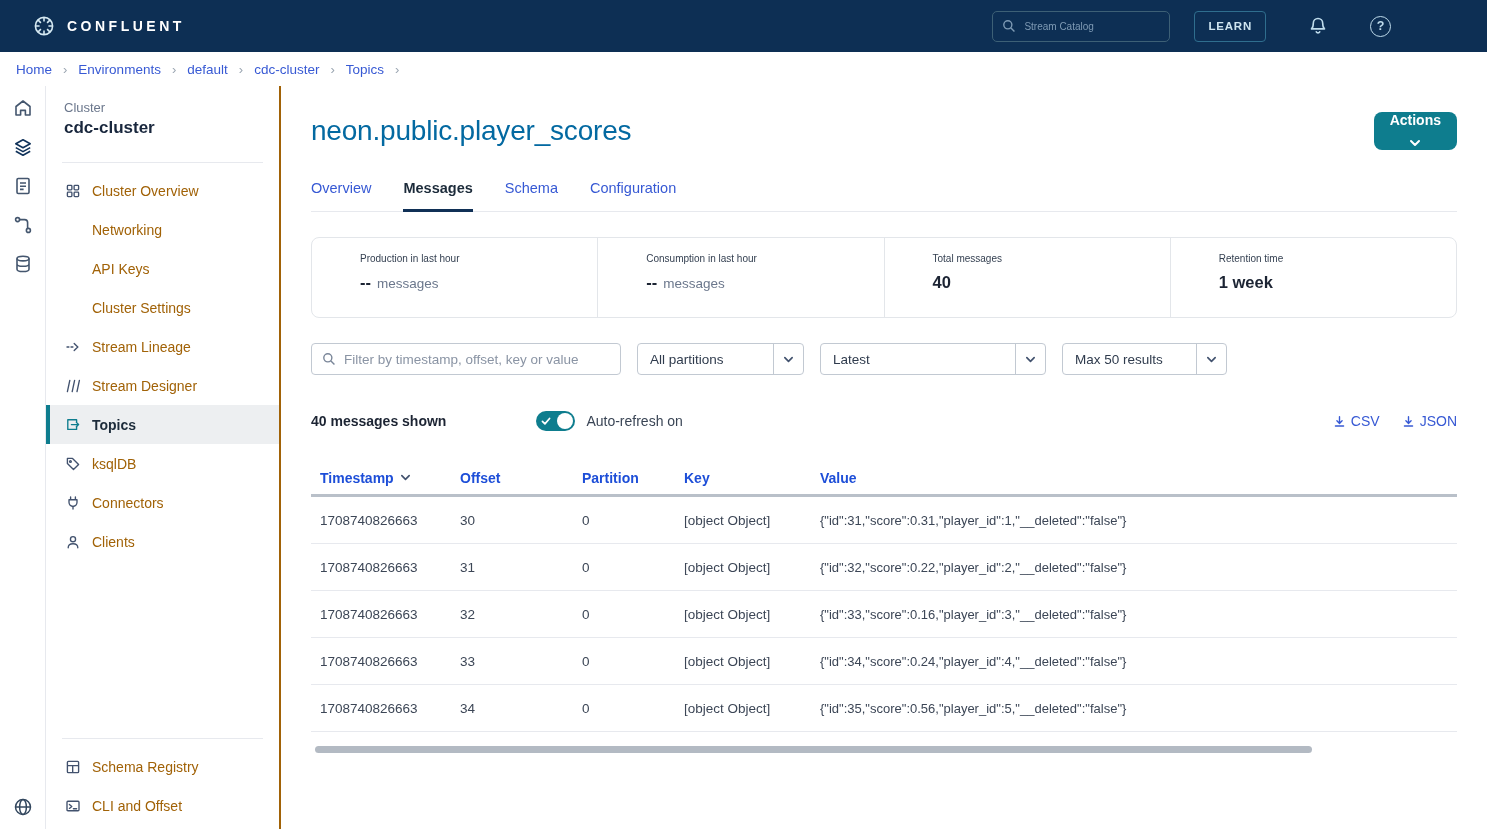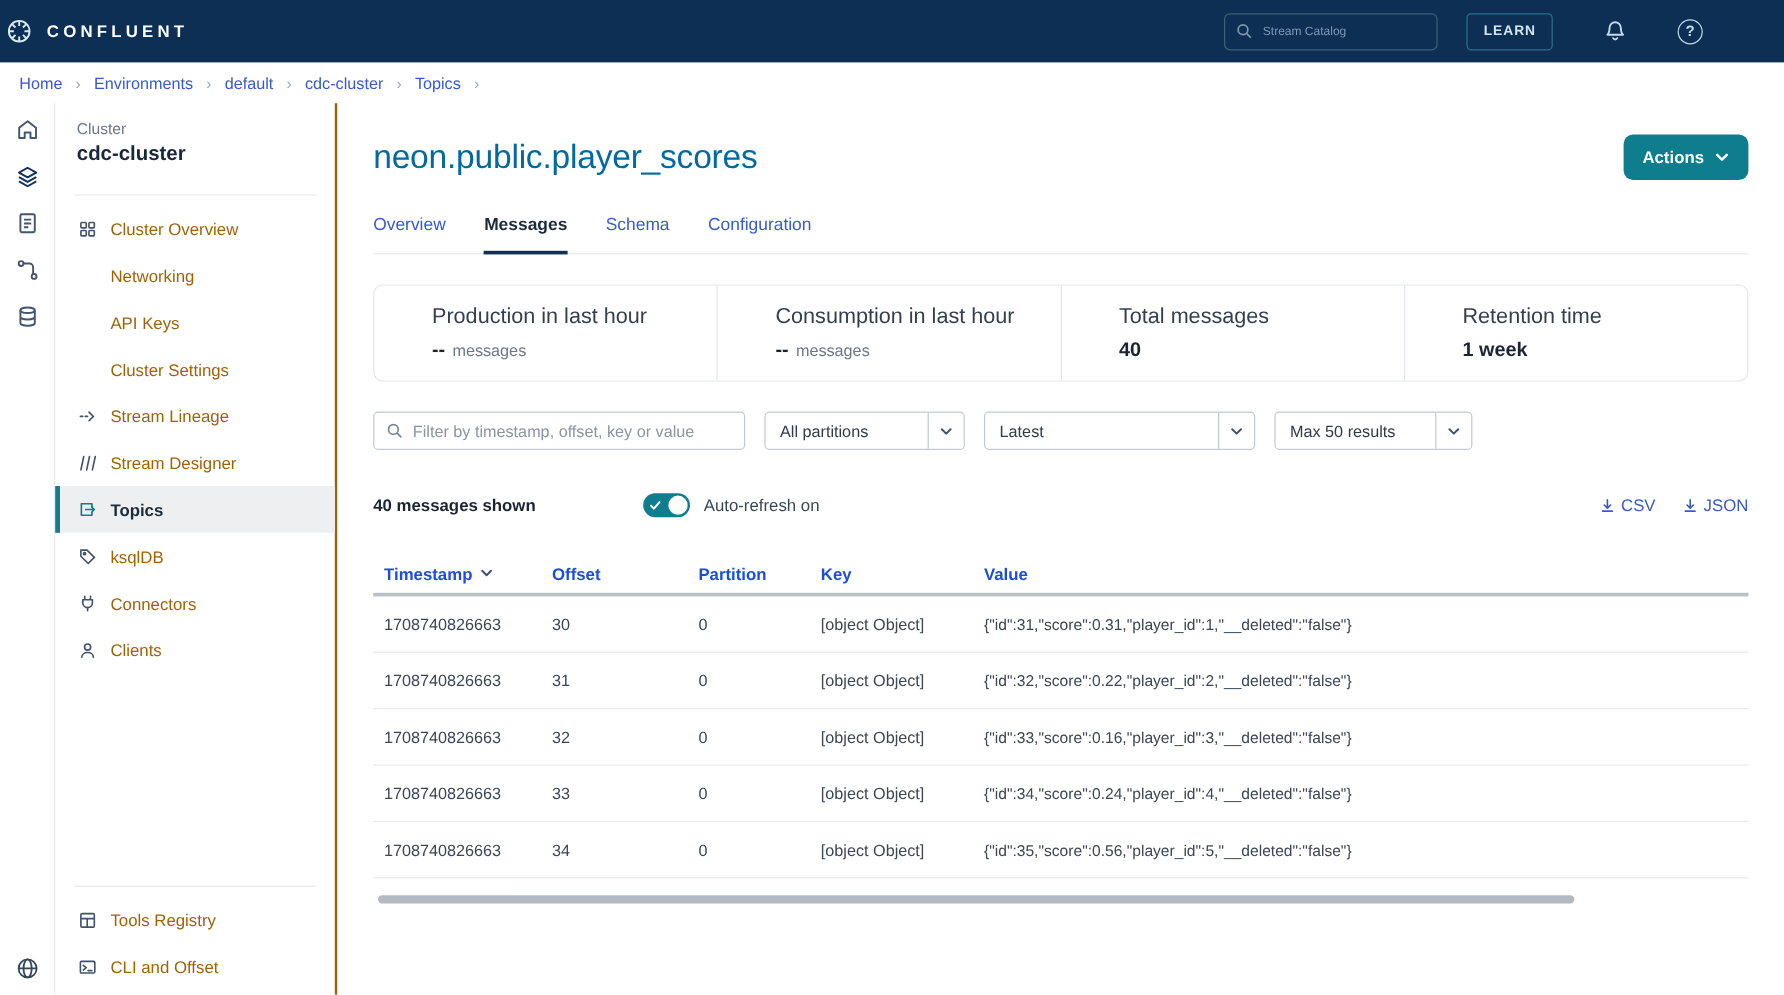--- a/index.html
+++ b/index.html
@@ -1,20 +1,20 @@
 <!DOCTYPE html>
 <html style="--navbar: #0d2f54; --teal: #0e7d8e; --link: #3759d4;"><head>
 <meta charset="utf-8">
 <style>
   * { margin:0; padding:0; box-sizing:border-box; }
   html,body { width:1487px; height:829px; overflow:hidden; background:#fff;
     font-family:"Liberation Sans","DejaVu Sans",sans-serif; color:#3c4656; }
 
   
-  .topbar { height:52px; background:var(--navbar,#0d2f54); display:flex; align-items:center; padding:0 4px; }
+  .topbar { height:52px; background:var(--navbar,#0d2f54); display:flex; align-items:center; padding:0 32px; }
   .brand { display:flex; align-items:center; gap:11px; }
   .brand svg { display:block; }
   .brand-name { color:#fff; font-size:14px; font-weight:700; letter-spacing:3.5px; }
   .topbar-right { margin-left:auto; display:flex; align-items:center; }
   .nav-search { width:178px; height:31px; border:1px solid #3d6076; border-radius:5px;
     display:flex; align-items:center; padding:0 9px; gap:8px; }
   .nav-search svg { flex:none; }
   .nav-search input { background:transparent; border:none; outline:none; width:100%;
     color:#cfe0ec; font-size:10px; font-family:inherit; }
   .nav-search input::placeholder { color:#7e9ab4; }
@@ -56,30 +56,30 @@
     font-weight:700; color:#1c2b3a; }
   .menu-item.active .mi-icon { color:var(--teal,#0e7d8e); }
   .sidebar-bottom { margin-top:auto; padding-bottom:4px; }
 
   
   .main { flex:1; padding:0 30px; overflow:hidden; }
   .main-header { display:flex; align-items:center; justify-content:space-between; margin-top:26px; }
   .page-title { font-size:28px; font-weight:400; color:#0369a1; letter-spacing:-.2px; }
   .actions-btn { background:var(--teal,#0e7d8e); color:#fff; border:none; border-radius:8px;
     height:38px; padding:0 16px; font-size:14px; font-weight:700; display:flex; align-items:center;
-    gap:9px; cursor:pointer; font-family:inherit; }
+    gap:9px; cursor:pointer; font-family:inherit;flex-direction:column; }
 
   .tabs { margin-top:30px; display:flex; gap:32px; border-bottom:1px solid #e7e9ee; }
   .tab { padding-bottom:13px; font-size:14.5px; color:var(--link,#3759d4); cursor:pointer; }
   .tab.active { color:#1c2b3a; font-weight:700; border-bottom:3px solid #103056; margin-bottom:-1px; }
 
   .stats-card { margin-top:25px; border:1px solid #e3e6ea; border-radius:8px; display:flex; height:81px; }
   .stat { flex:1; padding:15px 0 0 48px; }
   .stat + .stat { border-left:1px solid #e3e6ea; }
-  .stat-label { font-size:18px; color:#333f50; font-weight:500; }
+  .stat-label { font-size:10px; color:#333f50; font-weight:500; }
   .stat-value-row { margin-top:9px; display:flex; align-items:baseline; gap:6px; }
   .stat-value { font-size:16.5px; font-weight:700; color:#1c2433; }
   .stat-suffix { font-size:13.5px; color:#6b778c; }
 
   .filters { margin-top:25px; display:flex; gap:16px; }
   .filter-search { width:310px; height:32px; border:1px solid #c2c9d2; border-radius:4px;
     display:flex; align-items:center; padding:0 10px; gap:8px; }
   .filter-search svg { color:#7a8699; flex:none; }
   .filter-search input { border:none; outline:none; width:100%; font-size:13.5px; font-family:inherit; color:#3c4656; }
   .filter-search input::placeholder { color:#8a94a4; }
@@ -287,21 +287,21 @@
 
     <div class="sidebar-bottom">
       <div class="side-divider"></div>
       <div class="menu-item">
         <span class="mi-icon">
           <svg width="16" height="16" viewBox="0 0 20 20" fill="none" stroke="currentColor" stroke-width="1.7">
             <rect x="3" y="3" width="14" height="14" rx="1.2"></rect>
               <path d="M3 8.2h14M9.6 8.2V17"></path>
           </svg>
         </span>
-        <span>Tools Registry</span>
+        <span>Schema Registry</span>
       </div>
       <div class="menu-item">
         <span class="mi-icon">
           <svg width="16" height="16" viewBox="0 0 20 20" fill="none" stroke="currentColor" stroke-width="1.7" stroke-linecap="round" stroke-linejoin="round">
             <rect x="2.5" y="4" width="15" height="12" rx="1.2"></rect>
               <path d="M5.5 8l3 2.5-3 2.5M10.5 13.5h4"></path>
           </svg>
         </span>
         <span>CLI and Offset</span>
       </div>

